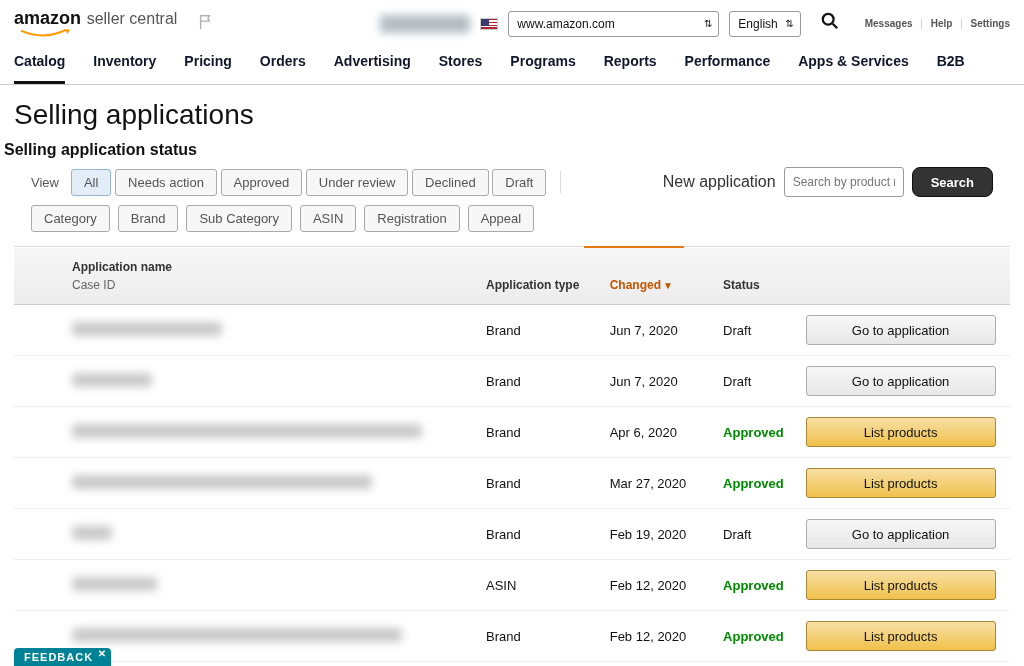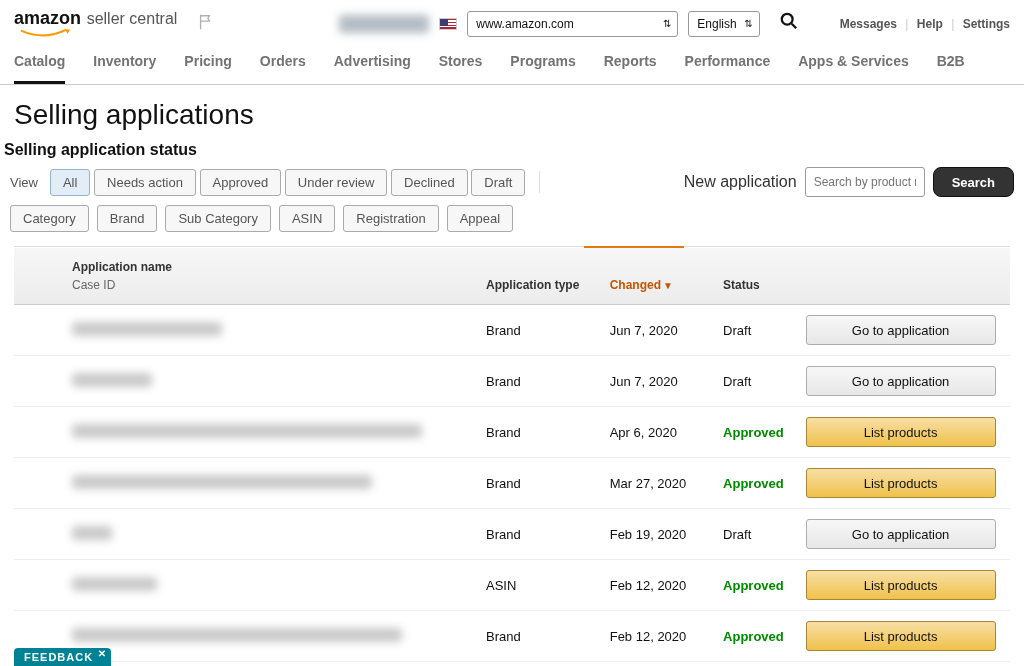--- a/index.html
+++ b/index.html
@@ -14,35 +14,35 @@
   .flag-btn { margin-left: 20px; color: #b0b0b0; }
   .spacer { flex: 1; }
   .topbar-center { display: flex; align-items: center; gap: 10px; }
   .blur-box { width: 90px; height: 18px; background: #6b7c8a; filter: blur(4px); border-radius: 2px; opacity: 0.5;}
   .flag-icon { width: 18px; height: 12px; background: linear-gradient(#b22234 14%, #fff 14% 28%, #b22234 28% 42%, #fff 42% 57%, #b22234 57% 71%, #fff 71% 85%, #b22234 85%); position: relative; border:1px solid #ccc;}
   .flag-icon::before{content:"";position:absolute;top:0;left:0;width:8px;height:7px;background:#3c3b6e;}
   .select-box { height: 26px; padding: 0 22px 0 8px; border: 1px solid #999; border-radius: 3px; background: #fff; font-size: 12px; display: flex; align-items: center; position: relative; cursor: pointer; }
   .select-box.domain{ width:211px;}
   .select-box .chev { position: absolute; right: 6px; top: 50%; transform: translateY(-50%); font-size: 10px; line-height: 1; }
   .search-glass { font-size: 18px; font-weight: bold; margin-left: 10px; cursor: pointer; }
-  .top-links { margin-left: 32px; font-size: 12px; color: #555; }
+  .top-links { margin-left: 16px; font-size: 10px; color: #555; }
   .top-links span { cursor: pointer; color: #555; font-weight:700;}
   .top-links .sep { color: #ccc; margin: 0 5px; font-weight:400;}
 
   
   .navbar { display: flex; gap: 28px; padding: 10px 14px 0 14px; border-bottom: 1px solid #ccc; }
-  .navbar .tab { font-size: 14px; font-weight: 700; color: #737373; padding-bottom: 12px; cursor: pointer; }
+  .navbar .tab { font-size: 14px; font-weight: 700; color: #0f172a; padding-bottom: 12px; cursor: pointer; }
   .navbar .tab.active { border-bottom: 3px solid #111; }
 
   
   .page-title { font-size: 28px; font-weight: 400; padding: 14px 14px 6px; color:#111;}
   .section-title { font-size: 16px; font-weight: 700; padding: 4px 4px 8px; }
 
   
-  .filter-area { padding: 0 10px; }
+  .filter-area { padding: 0 31px; }
   .filter-row1 { display: flex; align-items: center; flex-wrap: nowrap; gap: 8px; }
   .view-label { font-size: 13px; color: #555; margin-right: 4px; }
   .filter-btn { border: 1px solid #aaa; background: #f7f7f7; color: #555; padding: 5px 12px; border-radius: 3px; font-size: 13px; cursor: pointer; }
   .filter-btn.active { background: #e3edf7; border-color:#94b4d2;}
   .filter-row2 { display: flex; gap: 8px; margin-top: 8px; }
   .v-sep { width: 1px; height: 22px; background: #ddd; margin: 0 6px; }
   .new-app { display: flex; align-items: center; gap: 8px; margin-left: auto; }
   .new-app-label { font-size: 16px; color:#333;}
   .new-app-input { width: 120px; height: 30px; border: 1px solid #999; border-radius: 3px; padding: 0 8px; font-size: 12px; }
   .search-btn { background: #333; color: #fff; border: 1px solid #111; border-radius: 8px; height: 30px; padding: 0 18px; font-weight: 700; cursor: pointer; font-size:13px;}

